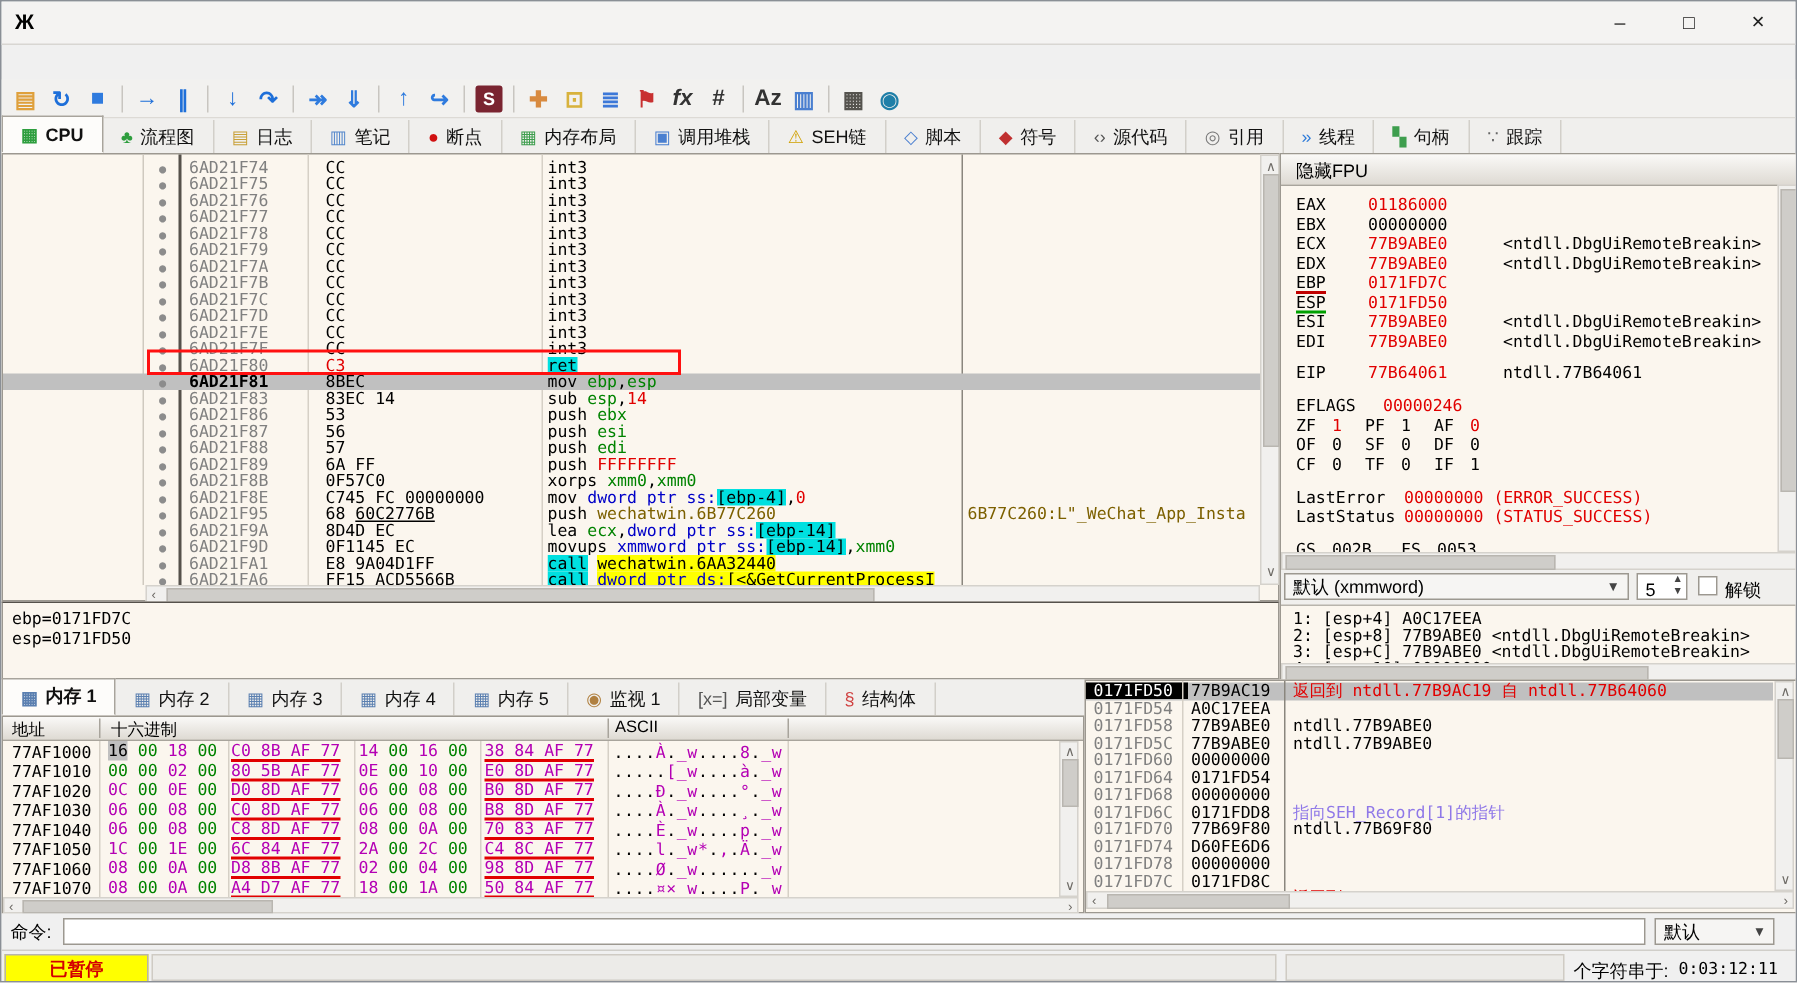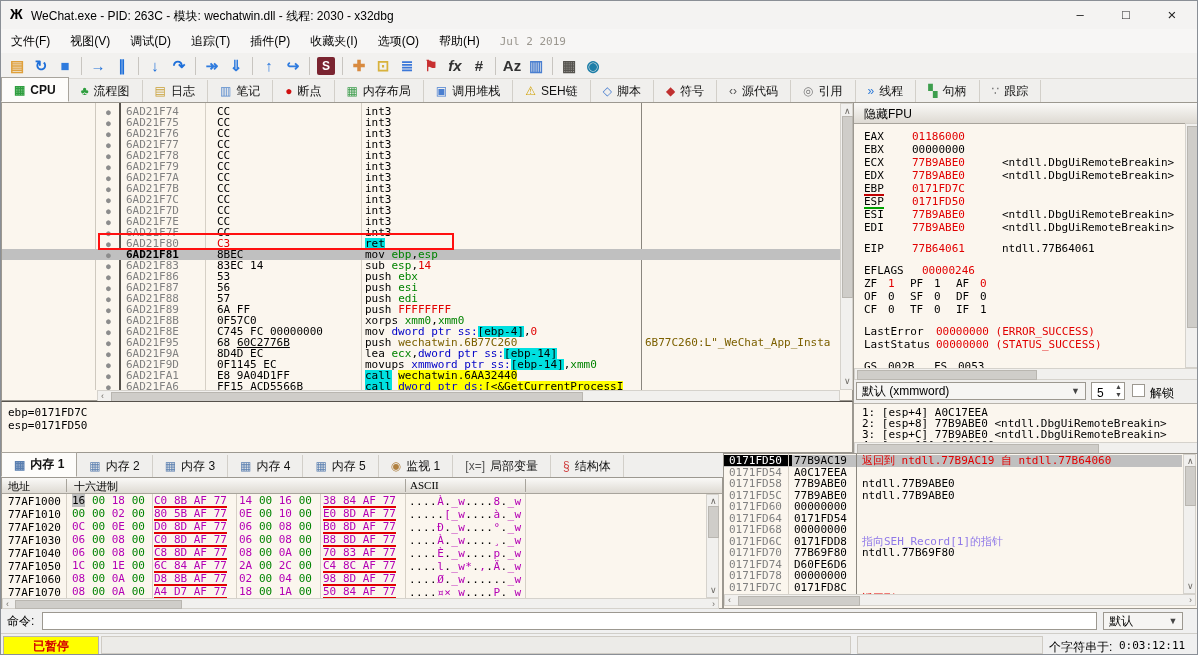--- a/index.html
+++ b/index.html
@@ -37,37 +37,25 @@
   .combo{background:#F6F5F3;border:1px solid #9C9890;box-sizing:border-box;display:flex;align-items:center;justify-content:space-between;padding:0 5px;}
   .statusbox{background:#ECEBE8;border:1px solid #CFCBC4;box-sizing:border-box;}
 </style>
 </head>
 <body>
 
 <div id="win">
 
   <div id="titlebar" class="abs">
     <span class="abs" style="left:9px;top:5px;font-weight:bold;font-size:14px;">Ж</span>
-    <span class="abs" style="left:30px;top:7px;">WeChat.exe - PID: 263C - 模块: wechatwin.dll - 线程: 2030 - x32dbg</span>
     <span class="wbtn abs" style="left:1056px;top:0;">–</span>
     <span class="wbtn abs" style="left:1102px;top:0;">□</span>
     <span class="wbtn abs" style="left:1148px;top:0;font-size:15px;">×</span>
   </div>
 
-  <div id="menubar" class="abs">
-      <span class="mitem">文件(F)</span>
-      <span class="mitem">视图(V)</span>
-      <span class="mitem">调试(D)</span>
-      <span class="mitem">追踪(T)</span>
-      <span class="mitem">插件(P)</span>
-      <span class="mitem">收藏夹(I)</span>
-      <span class="mitem">选项(O)</span>
-      <span class="mitem">帮助(H)</span>
-      <span class="mitem" style="color:#9A968E;font-family:'DejaVu Sans Mono',monospace;font-size:11px;">Jul 2 2019</span>
-    </div>
 
   <div id="toolbar" class="abs">
       <span class="ticon" style="color:#DFA03C;">▤</span>
       <span class="ticon" style="color:#1E6FD9;">↻</span>
       <span class="ticon" style="color:#2F7BDE;">■</span>
       <span class="tsep"></span>
       <span class="ticon" style="color:#1E6FD9;">→</span>
       <span class="ticon" style="color:#1E6FD9;">∥</span>
       <span class="tsep"></span>
       <span class="ticon" style="color:#1E6FD9;">↓</span>
@@ -203,21 +191,21 @@
       <span class="tab" style="height:22px;"><span class="tabico" style="color:#5A7FB0">▦</span>内存 2</span>
       <span class="tab" style="height:22px;"><span class="tabico" style="color:#5A7FB0">▦</span>内存 3</span>
       <span class="tab" style="height:22px;"><span class="tabico" style="color:#5A7FB0">▦</span>内存 4</span>
       <span class="tab" style="height:22px;"><span class="tabico" style="color:#5A7FB0">▦</span>内存 5</span>
       <span class="tab" style="height:22px;"><span class="tabico" style="color:#B08040">◉</span>监视 1</span>
       <span class="tab" style="height:22px;"><span class="tabico" style="color:#555555">[x=]</span>局部变量</span>
       <span class="tab" style="height:22px;"><span class="tabico" style="color:#D04040">§</span>结构体</span>
     </div>
 
   <div class="abs panel" style="left:0;top:476px;width:722px;height:132px;">
-    <div class="abs hdr" style="left:0;top:0;width:720px;height:15px;font-family:Liberation Serif, serif;">
+    <div class="abs hdr" style="left:0;top:0;width:720px;height:15px;">
       <span class="abs" style="left:6px;top:1px;font-size:11px;">地址</span>
       <span class="abs" style="left:72px;top:1px;font-size:11px;">十六进制</span>
       <span class="abs" style="left:408px;top:1px;font-size:11px;">ASCII</span>
       <div class="vline" style="left:64px;top:1px;height:13px;background:#A8A49C;"></div>
       <div class="vline" style="left:403px;top:1px;height:13px;background:#A8A49C;"></div>
       <div class="vline" style="left:523px;top:1px;height:13px;background:#A8A49C;"></div>
     </div>
     <div id="dump-rows" class="abs mono" style="left:0;top:16px;width:704px;height:104px;overflow:hidden;"><div class="abs mono" style="left:0;top:1px;width:704px;height:13px;"><span class="abs" style="left:6px;top:1px;">77AF1000</span><span class="abs" style="left:70px;top:0;"><span style="color:#B400B4;background:#C0C0C0;color:#000;">16</span> <span style="color:#008300;">00</span> <span style="color:#B400B4;">18</span> <span style="color:#008300;">00</span></span><span class="abs u-red" style="left:152px;top:0;"><span style="color:#B400B4;">C0</span> <span style="color:#B400B4;">8B</span> <span style="color:#B400B4;">AF</span> <span style="color:#B400B4;">77</span></span><span class="abs" style="left:237px;top:0;"><span style="color:#B400B4;">14</span> <span style="color:#008300;">00</span> <span style="color:#B400B4;">16</span> <span style="color:#008300;">00</span></span><span class="abs u-red" style="left:321px;top:0;"><span style="color:#B400B4;">38</span> <span style="color:#B400B4;">84</span> <span style="color:#B400B4;">AF</span> <span style="color:#B400B4;">77</span></span><span class="abs" style="left:407px;top:1px;letter-spacing:0.4px;"><span style="color:#000">.</span><span style="color:#000">.</span><span style="color:#000">.</span><span style="color:#000">.</span><span style="color:#B400B4">À</span><span style="color:#000">.</span><span style="color:#B400B4">_</span><span style="color:#B400B4">w</span><span style="color:#000">.</span><span style="color:#000">.</span><span style="color:#000">.</span><span style="color:#000">.</span><span style="color:#B400B4">8</span><span style="color:#000">.</span><span style="color:#B400B4">_</span><span style="color:#B400B4">w</span></span></div><div class="abs mono" style="left:0;top:14px;width:704px;height:13px;"><span class="abs" style="left:6px;top:1px;">77AF1010</span><span class="abs" style="left:70px;top:0;"><span style="color:#008300;">00</span> <span style="color:#008300;">00</span> <span style="color:#B400B4;">02</span> <span style="color:#008300;">00</span></span><span class="abs u-red" style="left:152px;top:0;"><span style="color:#B400B4;">80</span> <span style="color:#B400B4;">5B</span> <span style="color:#B400B4;">AF</span> <span style="color:#B400B4;">77</span></span><span class="abs" style="left:237px;top:0;"><span style="color:#B400B4;">0E</span> <span style="color:#008300;">00</span> <span style="color:#B400B4;">10</span> <span style="color:#008300;">00</span></span><span class="abs u-red" style="left:321px;top:0;"><span style="color:#B400B4;">E0</span> <span style="color:#B400B4;">8D</span> <span style="color:#B400B4;">AF</span> <span style="color:#B400B4;">77</span></span><span class="abs" style="left:407px;top:1px;letter-spacing:0.4px;"><span style="color:#000">.</span><span style="color:#000">.</span><span style="color:#000">.</span><span style="color:#000">.</span><span style="color:#000">.</span><span style="color:#B400B4">[</span><span style="color:#B400B4">_</span><span style="color:#B400B4">w</span><span style="color:#000">.</span><span style="color:#000">.</span><span style="color:#000">.</span><span style="color:#000">.</span><span style="color:#B400B4">à</span><span style="color:#000">.</span><span style="color:#B400B4">_</span><span style="color:#B400B4">w</span></span></div><div class="abs mono" style="left:0;top:27px;width:704px;height:13px;"><span class="abs" style="left:6px;top:1px;">77AF1020</span><span class="abs" style="left:70px;top:0;"><span style="color:#B400B4;">0C</span> <span style="color:#008300;">00</span> <span style="color:#B400B4;">0E</span> <span style="color:#008300;">00</span></span><span class="abs u-red" style="left:152px;top:0;"><span style="color:#B400B4;">D0</span> <span style="color:#B400B4;">8D</span> <span style="color:#B400B4;">AF</span> <span style="color:#B400B4;">77</span></span><span class="abs" style="left:237px;top:0;"><span style="color:#B400B4;">06</span> <span style="color:#008300;">00</span> <span style="color:#B400B4;">08</span> <span style="color:#008300;">00</span></span><span class="abs u-red" style="left:321px;top:0;"><span style="color:#B400B4;">B0</span> <span style="color:#B400B4;">8D</span> <span style="color:#B400B4;">AF</span> <span style="color:#B400B4;">77</span></span><span class="abs" style="left:407px;top:1px;letter-spacing:0.4px;"><span style="color:#000">.</span><span style="color:#000">.</span><span style="color:#000">.</span><span style="color:#000">.</span><span style="color:#B400B4">Ð</span><span style="color:#000">.</span><span style="color:#B400B4">_</span><span style="color:#B400B4">w</span><span style="color:#000">.</span><span style="color:#000">.</span><span style="color:#000">.</span><span style="color:#000">.</span><span style="color:#B400B4">°</span><span style="color:#000">.</span><span style="color:#B400B4">_</span><span style="color:#B400B4">w</span></span></div><div class="abs mono" style="left:0;top:40px;width:704px;height:13px;"><span class="abs" style="left:6px;top:1px;">77AF1030</span><span class="abs" style="left:70px;top:0;"><span style="color:#B400B4;">06</span> <span style="color:#008300;">00</span> <span style="color:#B400B4;">08</span> <span style="color:#008300;">00</span></span><span class="abs u-red" style="left:152px;top:0;"><span style="color:#B400B4;">C0</span> <span style="color:#B400B4;">8D</span> <span style="color:#B400B4;">AF</span> <span style="color:#B400B4;">77</span></span><span class="abs" style="left:237px;top:0;"><span style="color:#B400B4;">06</span> <span style="color:#008300;">00</span> <span style="color:#B400B4;">08</span> <span style="color:#008300;">00</span></span><span class="abs u-red" style="left:321px;top:0;"><span style="color:#B400B4;">B8</span> <span style="color:#B400B4;">8D</span> <span style="color:#B400B4;">AF</span> <span style="color:#B400B4;">77</span></span><span class="abs" style="left:407px;top:1px;letter-spacing:0.4px;"><span style="color:#000">.</span><span style="color:#000">.</span><span style="color:#000">.</span><span style="color:#000">.</span><span style="color:#B400B4">À</span><span style="color:#000">.</span><span style="color:#B400B4">_</span><span style="color:#B400B4">w</span><span style="color:#000">.</span><span style="color:#000">.</span><span style="color:#000">.</span><span style="color:#000">.</span><span style="color:#B400B4">¸</span><span style="color:#000">.</span><span style="color:#B400B4">_</span><span style="color:#B400B4">w</span></span></div><div class="abs mono" style="left:0;top:53px;width:704px;height:13px;"><span class="abs" style="left:6px;top:1px;">77AF1040</span><span class="abs" style="left:70px;top:0;"><span style="color:#B400B4;">06</span> <span style="color:#008300;">00</span> <span style="color:#B400B4;">08</span> <span style="color:#008300;">00</span></span><span class="abs u-red" style="left:152px;top:0;"><span style="color:#B400B4;">C8</span> <span style="color:#B400B4;">8D</span> <span style="color:#B400B4;">AF</span> <span style="color:#B400B4;">77</span></span><span class="abs" style="left:237px;top:0;"><span style="color:#B400B4;">08</span> <span style="color:#008300;">00</span> <span style="color:#B400B4;">0A</span> <span style="color:#008300;">00</span></span><span class="abs u-red" style="left:321px;top:0;"><span style="color:#B400B4;">70</span> <span style="color:#B400B4;">83</span> <span style="color:#B400B4;">AF</span> <span style="color:#B400B4;">77</span></span><span class="abs" style="left:407px;top:1px;letter-spacing:0.4px;"><span style="color:#000">.</span><span style="color:#000">.</span><span style="color:#000">.</span><span style="color:#000">.</span><span style="color:#B400B4">È</span><span style="color:#000">.</span><span style="color:#B400B4">_</span><span style="color:#B400B4">w</span><span style="color:#000">.</span><span style="color:#000">.</span><span style="color:#000">.</span><span style="color:#000">.</span><span style="color:#B400B4">p</span><span style="color:#000">.</span><span style="color:#B400B4">_</span><span style="color:#B400B4">w</span></span></div><div class="abs mono" style="left:0;top:66px;width:704px;height:13px;"><span class="abs" style="left:6px;top:1px;">77AF1050</span><span class="abs" style="left:70px;top:0;"><span style="color:#B400B4;">1C</span> <span style="color:#008300;">00</span> <span style="color:#B400B4;">1E</span> <span style="color:#008300;">00</span></span><span class="abs u-red" style="left:152px;top:0;"><span style="color:#B400B4;">6C</span> <span style="color:#B400B4;">84</span> <span style="color:#B400B4;">AF</span> <span style="color:#B400B4;">77</span></span><span class="abs" style="left:237px;top:0;"><span style="color:#B400B4;">2A</span> <span style="color:#008300;">00</span> <span style="color:#B400B4;">2C</span> <span style="color:#008300;">00</span></span><span class="abs u-red" style="left:321px;top:0;"><span style="color:#B400B4;">C4</span> <span style="color:#B400B4;">8C</span> <span style="color:#B400B4;">AF</span> <span style="color:#B400B4;">77</span></span><span class="abs" style="left:407px;top:1px;letter-spacing:0.4px;"><span style="color:#000">.</span><span style="color:#000">.</span><span style="color:#000">.</span><span style="color:#000">.</span><span style="color:#B400B4">l</span><span style="color:#000">.</span><span style="color:#B400B4">_</span><span style="color:#B400B4">w</span><span style="color:#B400B4">*</span><span style="color:#000">.</span><span style="color:#B400B4">,</span><span style="color:#000">.</span><span style="color:#B400B4">Ä</span><span style="color:#000">.</span><span style="color:#B400B4">_</span><span style="color:#B400B4">w</span></span></div><div class="abs mono" style="left:0;top:79px;width:704px;height:13px;"><span class="abs" style="left:6px;top:1px;">77AF1060</span><span class="abs" style="left:70px;top:0;"><span style="color:#B400B4;">08</span> <span style="color:#008300;">00</span> <span style="color:#B400B4;">0A</span> <span style="color:#008300;">00</span></span><span class="abs u-red" style="left:152px;top:0;"><span style="color:#B400B4;">D8</span> <span style="color:#B400B4;">8B</span> <span style="color:#B400B4;">AF</span> <span style="color:#B400B4;">77</span></span><span class="abs" style="left:237px;top:0;"><span style="color:#B400B4;">02</span> <span style="color:#008300;">00</span> <span style="color:#B400B4;">04</span> <span style="color:#008300;">00</span></span><span class="abs u-red" style="left:321px;top:0;"><span style="color:#B400B4;">98</span> <span style="color:#B400B4;">8D</span> <span style="color:#B400B4;">AF</span> <span style="color:#B400B4;">77</span></span><span class="abs" style="left:407px;top:1px;letter-spacing:0.4px;"><span style="color:#000">.</span><span style="color:#000">.</span><span style="color:#000">.</span><span style="color:#000">.</span><span style="color:#B400B4">Ø</span><span style="color:#000">.</span><span style="color:#B400B4">_</span><span style="color:#B400B4">w</span><span style="color:#000">.</span><span style="color:#000">.</span><span style="color:#000">.</span><span style="color:#000">.</span><span style="color:#000">.</span><span style="color:#000">.</span><span style="color:#B400B4">_</span><span style="color:#B400B4">w</span></span></div><div class="abs mono" style="left:0;top:92px;width:704px;height:13px;"><span class="abs" style="left:6px;top:1px;">77AF1070</span><span class="abs" style="left:70px;top:0;"><span style="color:#B400B4;">08</span> <span style="color:#008300;">00</span> <span style="color:#B400B4;">0A</span> <span style="color:#008300;">00</span></span><span class="abs u-red" style="left:152px;top:0;"><span style="color:#B400B4;">A4</span> <span style="color:#B400B4;">D7</span> <span style="color:#B400B4;">AF</span> <span style="color:#B400B4;">77</span></span><span class="abs" style="left:237px;top:0;"><span style="color:#B400B4;">18</span> <span style="color:#008300;">00</span> <span style="color:#B400B4;">1A</span> <span style="color:#008300;">00</span></span><span class="abs u-red" style="left:321px;top:0;"><span style="color:#B400B4;">50</span> <span style="color:#B400B4;">84</span> <span style="color:#B400B4;">AF</span> <span style="color:#B400B4;">77</span></span><span class="abs" style="left:407px;top:1px;letter-spacing:0.4px;"><span style="color:#000">.</span><span style="color:#000">.</span><span style="color:#000">.</span><span style="color:#000">.</span><span style="color:#B400B4">¤</span><span style="color:#B400B4">×</span><span style="color:#B400B4">_</span><span style="color:#B400B4">w</span><span style="color:#000">.</span><span style="color:#000">.</span><span style="color:#000">.</span><span style="color:#000">.</span><span style="color:#B400B4">P</span><span style="color:#000">.</span><span style="color:#B400B4">_</span><span style="color:#B400B4">w</span></span></div></div>
     <div class="vline" style="left:64px;top:16px;height:104px;"></div>
     <div class="vline" style="left:150px;top:16px;height:104px;"></div>

